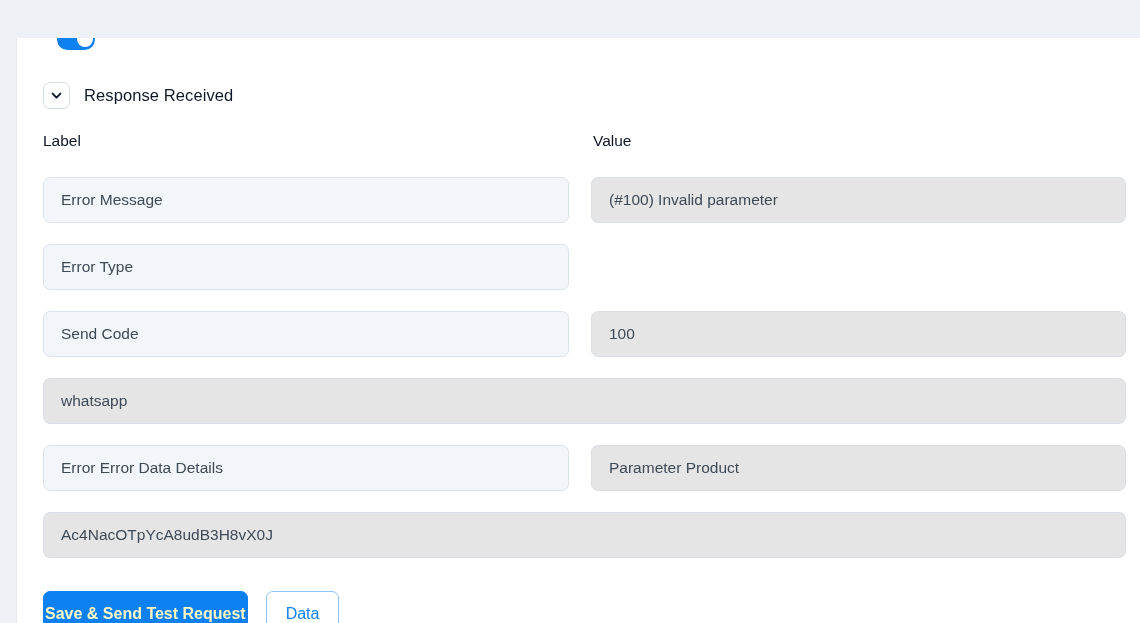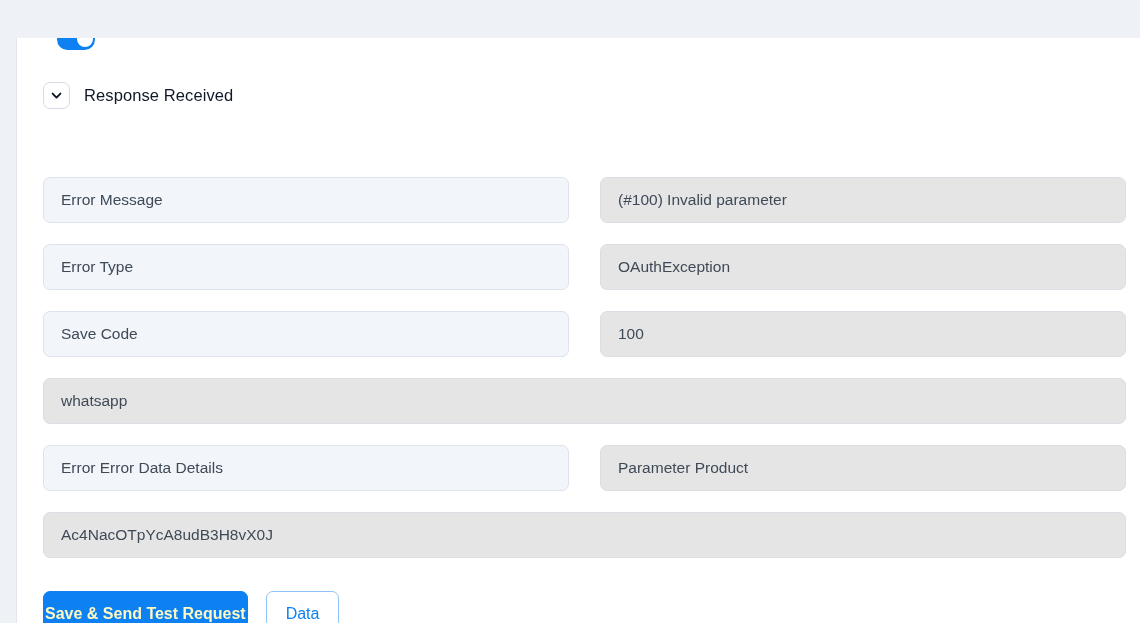--- a/index.html
+++ b/index.html
@@ -123,21 +123,21 @@
   
   #rows-area {
     position: absolute;
     top: 139px;
     left: 26px;
     right: 14px;
   }
 
   .field-row {
     display: flex;
-    gap: 31px;
+    gap: 22px;
     margin-bottom: 21px;
   }
 
   .label-field {
     width: 526px;
     flex: 0 0 526px;
     height: 46px;
     border: 1px solid #dde3ea;
     border-radius: 7px;
     background: #f2f5f9;
@@ -236,32 +236,35 @@
 
     <div id="section-header">
       <div id="collapse-toggle">
         <svg width="13" height="13" viewBox="0 0 13 13" aria-hidden="true">
           <path d="M2.6 4.6 L6.5 8.6 L10.4 4.6" fill="none" stroke="#101828" stroke-width="1.9" stroke-linecap="round" stroke-linejoin="round"></path>
         </svg>
       </div>
       <span id="section-title">Response Received</span>
     </div>
 
+    <div id="column-headers">
+      <span id="head-label" class="col-head">Label</span>
+      <span id="head-value" class="col-head">Value</span>
+    </div>
 
     <div id="rows-area">
         <div class="field-row">
           <div class="label-field">Error Message</div>
           <div class="value-field"><span class="value-text">(#100) Invalid parameter</span><span class="resize-grip"></span></div>
         </div>
         <div class="field-row">
           <div class="label-field">Error Type</div>
-          <div class="value-field"><span class="value-text">OAuthException</span><span class="resize-grip"></span></div>
-        </div>
-        <div class="field-row">
-          <div class="label-field">Save Code</div>
+        </div>
+        <div class="field-row">
+          <div class="label-field">Send Code</div>
           <div class="value-field"><span class="value-text">100</span><span class="resize-grip"></span></div>
         </div>
         <div class="field-row">
           <div class="value-field"><span class="value-text">whatsapp</span><span class="resize-grip"></span></div>
         </div>
         <div class="field-row">
           <div class="label-field">Error Error Data Details</div>
           <div class="value-field"><span class="value-text">Parameter Product</span><span class="resize-grip"></span></div>
         </div>
         <div class="field-row">

